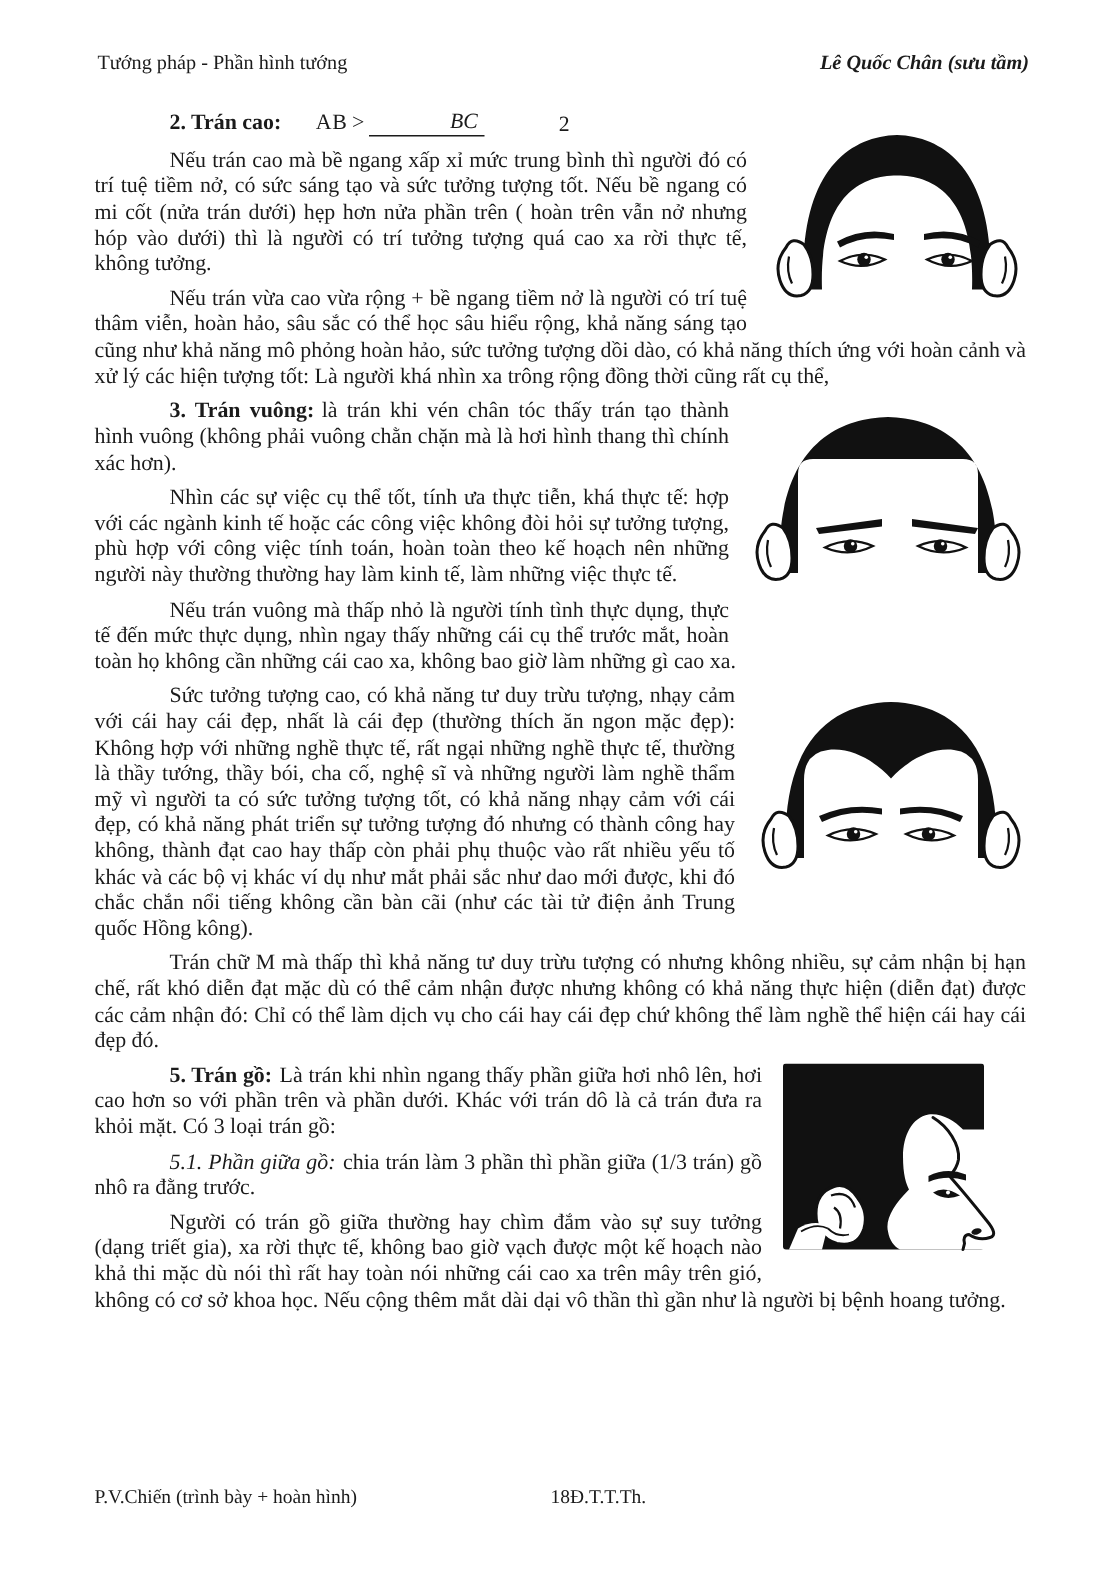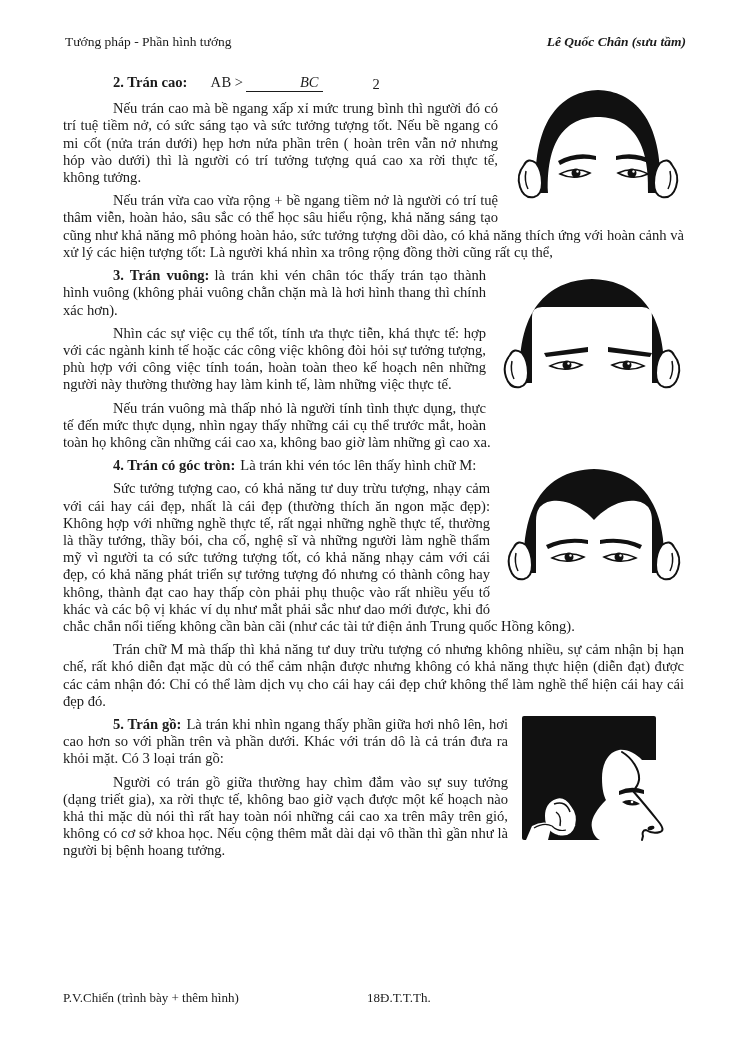--- a/index.html
+++ b/index.html
@@ -143,23 +143,20 @@
           <circle cx="66.5" cy="98.5" r="1.2" fill="#fff"></circle>
       </g>
       <g>
         <path d="M 100,100 Q 116,93 132,101 Q 116,108 100,100 Z" fill="#fff" stroke="#111" stroke-width="1.5"></path>
         <circle cx="115" cy="100" r="4.5" fill="#111"></circle>
           <circle cx="116.5" cy="98.5" r="1.2" fill="#fff"></circle>
       </g>
     </svg>
   </div>
 
-  <p>
-    <span class="lead">4. Trán có góc tròn:</span><span>Là trán khi vén tóc lên thấy hình chữ M:</span>
-  </p>
   <p>Sức tưởng tượng cao, có khả năng tư duy trừu tượng, nhạy cảm với cái hay cái đẹp, nhất là cái đẹp (thường thích ăn ngon mặc đẹp): Không hợp với những nghề thực tế, rất ngại những nghề thực tế, thường là thầy tướng, thầy bói, cha cố, nghệ sĩ và những người làm nghề thẩm mỹ vì người ta có sức tưởng tượng tốt, có khả năng nhạy cảm với cái đẹp, có khả năng phát triển sự tưởng tượng đó nhưng có thành công hay không, thành đạt cao hay thấp còn phải phụ thuộc vào rất nhiều yếu tố khác và các bộ vị khác ví dụ như mắt phải sắc như dao mới được, khi đó chắc chắn nổi tiếng không cần bàn cãi (như các tài tử điện ảnh Trung quốc Hồng kông).</p>
   <p>Trán chữ M mà thấp thì khả năng tư duy trừu tượng có nhưng không nhiều, sự cảm nhận bị hạn chế, rất khó diễn đạt mặc dù có thể cảm nhận được nhưng không có khả năng thực hiện (diễn đạt) được các cảm nhận đó: Chỉ có thể làm dịch vụ cho cái hay cái đẹp chứ không thể làm nghề thể hiện cái hay cái đẹp đó.</p>
 
   <div class="fig fig4">
     <svg width="162" height="134" viewBox="0 0 162 134">
       <rect x="0" y="0" width="134" height="124" rx="2" fill="#111"></rect>
       <path d="M 97,34 C 86,36 80,48 80,62 C 80,74 82,80 84,84 C 74,94 68,104 70,112 C 71,118 74,122 78,124 L 160,124 L 160,44 L 120,44 C 114,38 106,33 97,34 Z" fill="#fff"></path>
       <path d="M 100,36 C 110,42 118,54 117,64 C 116,70 113,73 111,75 C 118,83 128,95 136,105 C 141,111 142,115 138,116 C 132,118 127,116 124,114 C 121,114 120,117 121,120 L 120,124" fill="none" stroke="#111" stroke-width="2" stroke-linejoin="round" stroke-linecap="round"></path>
       <ellipse cx="129" cy="112" rx="3.5" ry="2" fill="#111" transform="rotate(-15 129 112)"></ellipse>
       <path d="M 97,75 Q 109,69 122,74 L 122,78 Q 109,74 97,79 Z" fill="#111"></path>
@@ -176,21 +173,24 @@
       <g>
         <path d="M 4,124 L 10,110 Q 20,104 30,108 L 26,124 Z" fill="#fff"></path>
         <path d="M 12,112 Q 22,106 30,110" fill="none" stroke="#111" stroke-width="1.2"></path>
       </g>
     </svg>
   </div>
 
   <p>
     <span class="lead">5. Trán gồ:</span><span>Là trán khi nhìn ngang thấy phần giữa hơi nhô lên, hơi cao hơn so với phần trên và phần dưới.  Khác với trán dô là cả trán đưa ra khỏi mặt. Có 3 loại trán gồ:</span>
   </p>
+  <p>
+    <span class="lead-italic">5.1. Phần giữa gồ:</span><span>chia trán làm 3 phần thì phần giữa (1/3 trán) gồ nhô ra đằng trước.</span>
+  </p>
   <p>Người có trán gồ giữa thường hay chìm đắm vào sự suy tưởng (dạng triết gia), xa rời thực tế, không bao giờ vạch được một kế hoạch nào khả thi mặc dù nói thì rất hay toàn nói những cái cao xa trên mây trên gió, không có cơ sở khoa học. Nếu cộng thêm mắt dài dại vô thần thì gần như là người bị bệnh hoang tưởng.</p>
 
 </div>
 
 <div class="footer">
-  <span class="fl">P.V.Chiến (trình bày + thêm hình)</span>
+  <span class="fl">P.V.Chiến (trình bày + hoàn hình)</span>
   <span class="fc">18</span>
   <span class="fr">Đ.T.T.Th.</span>
 </div>
 
 </body></html>

